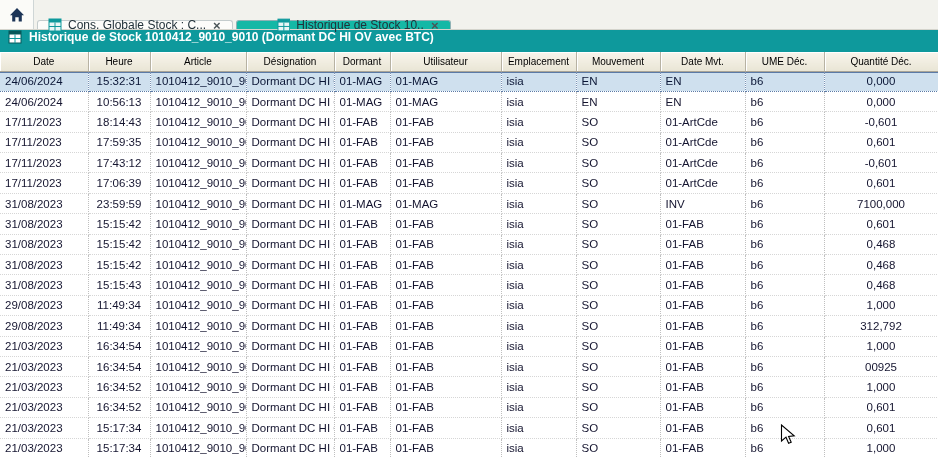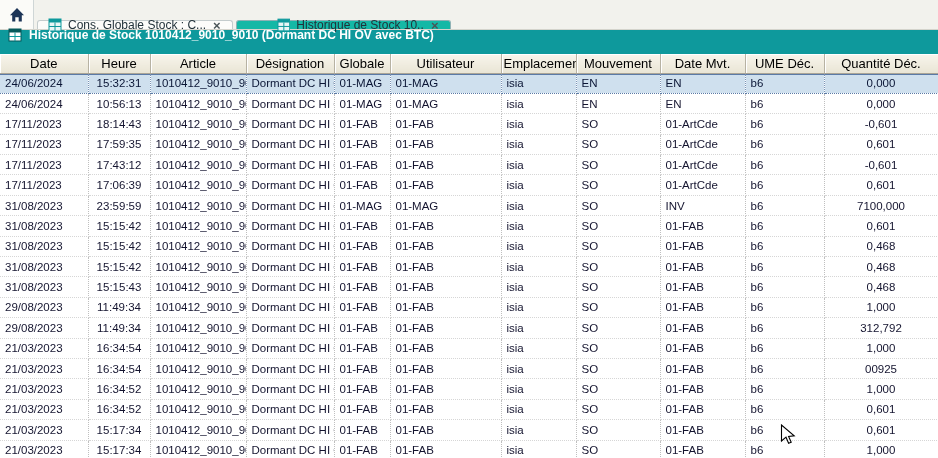--- a/index.html
+++ b/index.html
@@ -21,29 +21,29 @@
     background:#fcfcfa; border:1px solid #c4cccd; border-bottom:none;
     border-radius:3px 3px 0 0; margin-top:20px; margin-left:3px;
     font-size:12px; color:#22323a; white-space:nowrap;
   }
   .tab.active { background:#14b8a6; border-color:#8fb2b5;padding-left:40px; }
   .tab .lbl { overflow:hidden; text-overflow:clip; }
   .tab .close { color:#4a5558; font-weight:bold; font-size:13px; padding:0 1px; line-height:1; }
 
   
   .titlebar {
-    height:22px; background:#0e999c; color:#fff; display:flex; align-items:flex-end;
-    gap:7px; padding:12px 8px; font-size:12px; font-weight:bold;
+    height:22px; background:#0e999c; color:#fff; display:flex; align-items:flex-start;
+    gap:7px; padding:0 8px; font-size:12px; font-weight:bold;
   }
 
   
   table { border-collapse:collapse; table-layout:fixed; width:938px;
           font-size:11.5px; color:#14142f; }
   thead th {
-    height:19px; font-weight:normal; font-size:13px; color:#000;
+    height:19px; font-weight:normal; font-size:10px; color:#000;
     background:linear-gradient(#f8f5ec,#e9e5d5);
     border-right:1px solid #b7b2a3; border-bottom:1px solid #a9a496;
     box-shadow: inset 1px 1px 0 #ffffff;
     text-align:center; padding:0 2px; white-space:nowrap; overflow:hidden;
   }
   tbody td {
     height:20.4px; padding:0 5px; white-space:nowrap; overflow:hidden;
     border-right:1px dotted #bfbfbf; border-bottom:1px dotted #d6d6d6;
     background:#fff;
   }
@@ -115,21 +115,21 @@
         <col style="width:85px">
       <col style="width:79px">
         <col style="width:114px">
     </colgroup>
     <thead>
         <tr>
           <th>Date</th>
           <th>Heure</th>
           <th>Article</th>
           <th>Désignation</th>
-          <th>Globale</th>
+          <th>Dormant</th>
           <th>Utilisateur</th>
           <th>Emplacement</th>
           <th>Mouvement</th>
           <th>Date Mvt.</th>
           <th>UME Déc.</th>
           <th>Quantité Déc.</th>
         </tr>
       </thead>
     <tbody>
         <tr class="selected">

